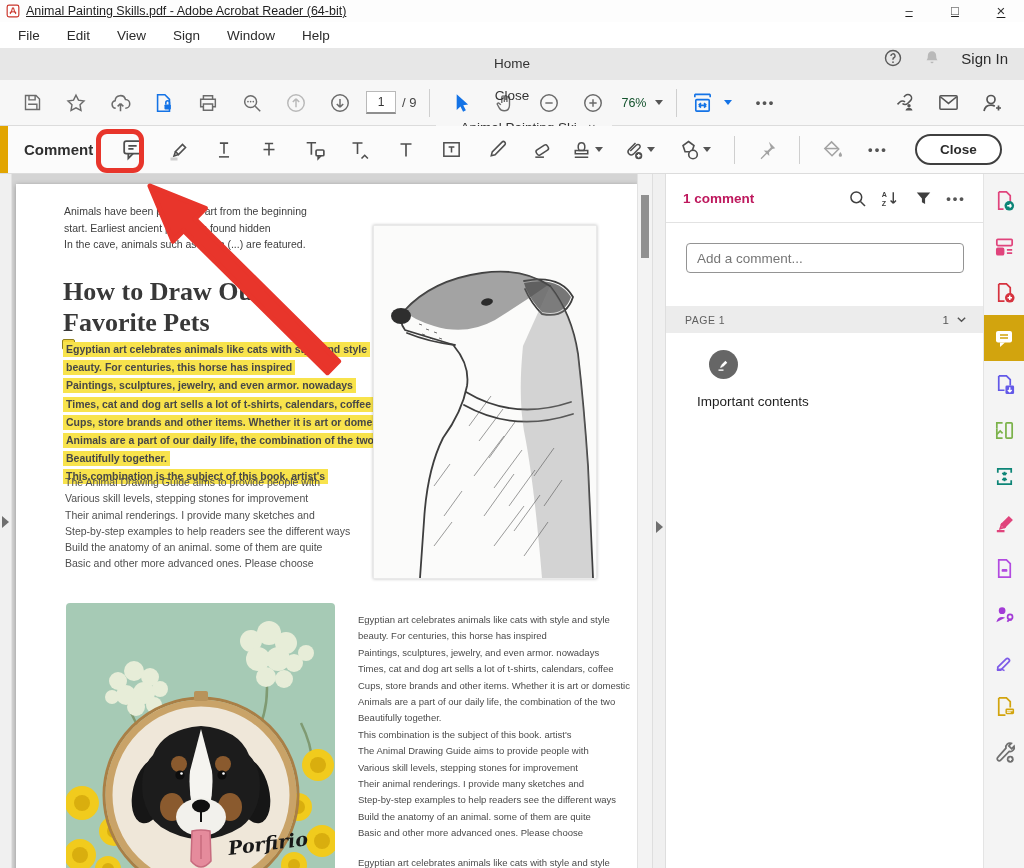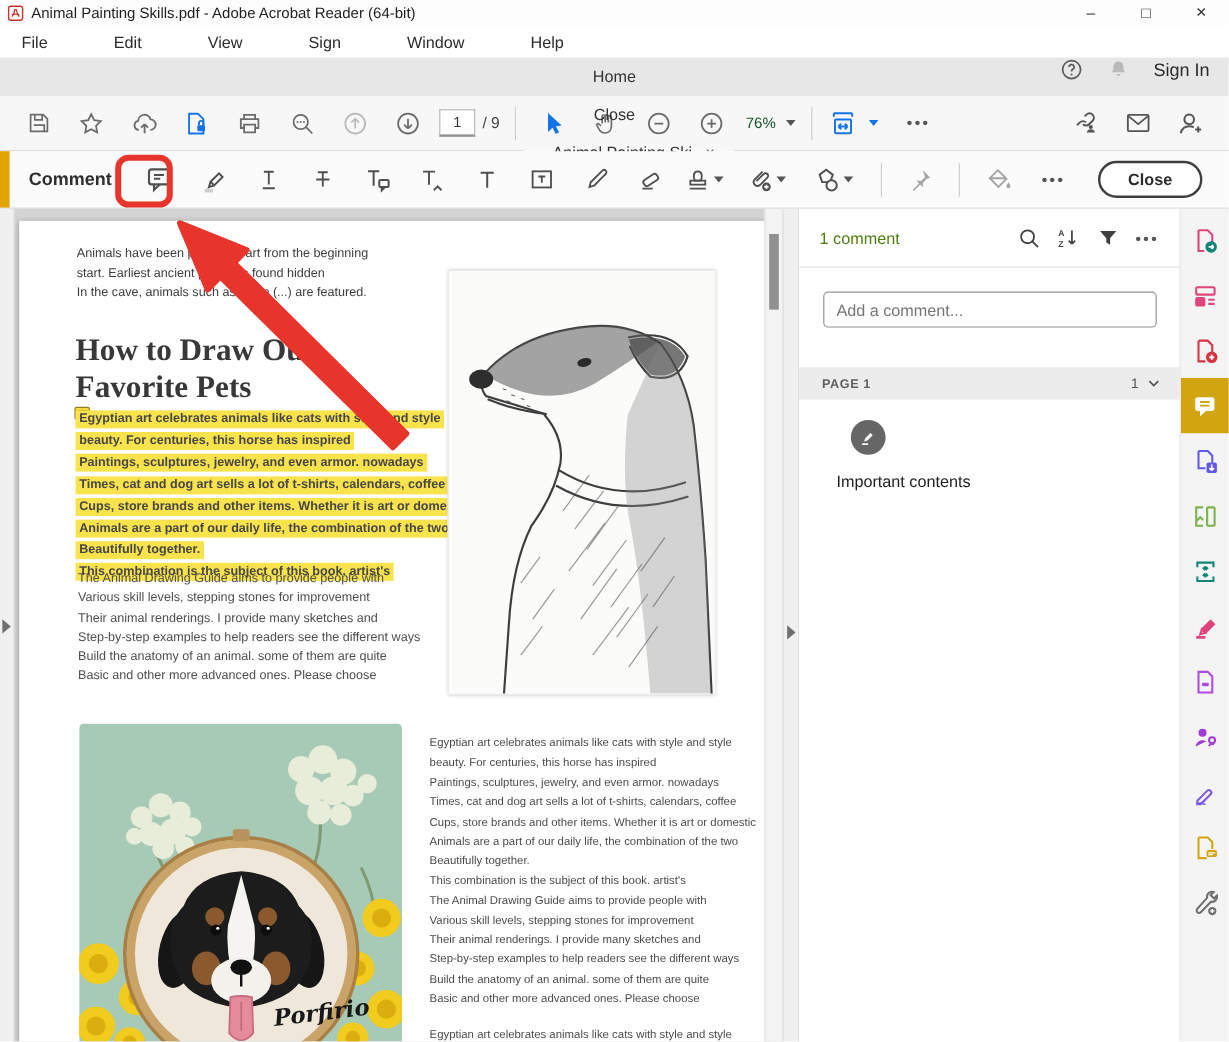--- a/index.html
+++ b/index.html
@@ -1,25 +1,25 @@
 <!DOCTYPE html>
 <html><head>
 <meta charset="utf-8">
 <style>
   * { margin:0; padding:0; box-sizing:border-box; }
   body { width:1024px; height:868px; overflow:hidden; font-family:"Liberation Sans", sans-serif; background:#fff; position:relative; }
   svg { display:block; }
 
   
-  .titlebar { height:22px; background:#fdfdfd; display:flex; align-items:center; padding-left:6px; gap:6px; font-size:12.5px; color:#1f1f1f; }
+  .titlebar { height:22px; background:#fdfdfd; display:flex; align-items:center; padding-left:6px; gap:6px; font-size:12.5px; color:#1f1f1f;text-decoration:underline; }
   .winctl { margin-left:auto; display:flex; height:100%; }
   .winctl span { width:46px; text-align:center; line-height:22px; font-size:13px; color:#333; }
 
   
-  .menubar { height:26px; background:#fff; display:flex; align-items:center; padding-left:18px;gap:28px; }
+  .menubar { height:26px; background:#fff; display:flex; align-items:center; padding-left:18px; }
   .menubar div { font-size:13.5px; color:#2b2b2b; margin-right:27px; }
 
   
   .tabbar { height:32px; background:#e7e7e7; display:flex; align-items:center; position:relative;flex-direction:column; }
   .tab { padding:0 26px; font-size:13.5px; color:#333; line-height:32px; }
   .tab.active { background:#f7f7f7; display:flex; align-items:center; padding:0 16px 0 24px; }
   .tab.active .x { color:#666; font-size:13px; }
   .tabbar-right { position:absolute; right:16px; top:0; height:20px; display:flex; align-items:center; gap:20px; }
   .signin { font-size:15px; color:#2b2b2b; }
 
@@ -67,27 +67,27 @@
   .rcol div { font-size:9.5px; color:#4a4a4a; line-height:16.4px; font-weight:500; }
   .rcol-partial { position:absolute; left:342px; top:673px; font-size:9.5px; color:#4a4a4a; font-weight:500; }
   .mini-note { position:absolute; left:46px; top:155px; width:13px; height:11px; background:#f6d73c; border:1px solid #8f7f1d; border-radius:2px; }
   .mini-note:before { content:""; position:absolute; left:2px; top:2px; width:8px; height:1px; background:#6e6214; box-shadow:0 3px 0 #6e6214; }
   .sketch { position:absolute; left:357px; top:41px; width:224px; height:354px; background:#fcfcfc; box-shadow:0 0 3px rgba(0,0,0,.25); border:1px solid #e9e9e9; }
   .photo { position:absolute; left:50px; top:419px; width:269px; height:281px; }
 
   
   .panel { width:318px; background:#fff; position:relative; border-right:1px solid #e4e4e4; }
   .panel-header { height:49px; display:flex; align-items:center; padding:0 14px 0 17px; border-bottom:1px solid #e2e2e2; }
-  .panel-title { font-size:13.5px; font-weight:400; color:#4d7c0f; }
+  .panel-title { font-size:13.5px; font-weight:700; color:#be185d; }
   .ph-icons { margin-left:auto; display:flex; align-items:center; gap:7px; }
   .ph-icons > div { width:26px; height:26px; display:flex; align-items:center; justify-content:center; color:#3f3f3f; }
   .comment-input { display:block; margin:20px 16px 0 20px; width:278px; height:30px; border:1px solid #949494; border-radius:4px; font-size:13.5px; padding:0 10px; color:#333; font-family:"Liberation Sans", sans-serif; }
   .comment-input::placeholder { color:#767676; }
   .page-section { margin-top:33px; height:27px; background:#ececec; display:flex; align-items:center; padding:0 16px 0 19px; }
-  .page-label { font-size:10.5px; font-weight:700; color:#5f5f5f; letter-spacing:.5px; }
+  .page-label { font-size:10.5px; font-weight:400; color:#5f5f5f; letter-spacing:.5px; }
   .page-right { margin-left:auto; display:flex; align-items:center; gap:7px; font-size:11.5px; color:#555; }
   .comment-item { padding:17px 20px 0 31px; }
   .avatar { width:29px; height:29px; border-radius:50%; background:#666; display:flex; align-items:center; justify-content:center; margin-left:12px; }
   .comment-text { margin-top:15px; font-size:13.5px; color:#1e1e1e; }
 
   
   .sidebar { width:40px; background:#f4f4f4; display:flex; flex-direction:column; align-items:center; padding-top:3px; }
   .side-item { width:40px; height:46px; display:flex; align-items:center; justify-content:center; }
   .side-item.active { background:#d2a40e; }
 

